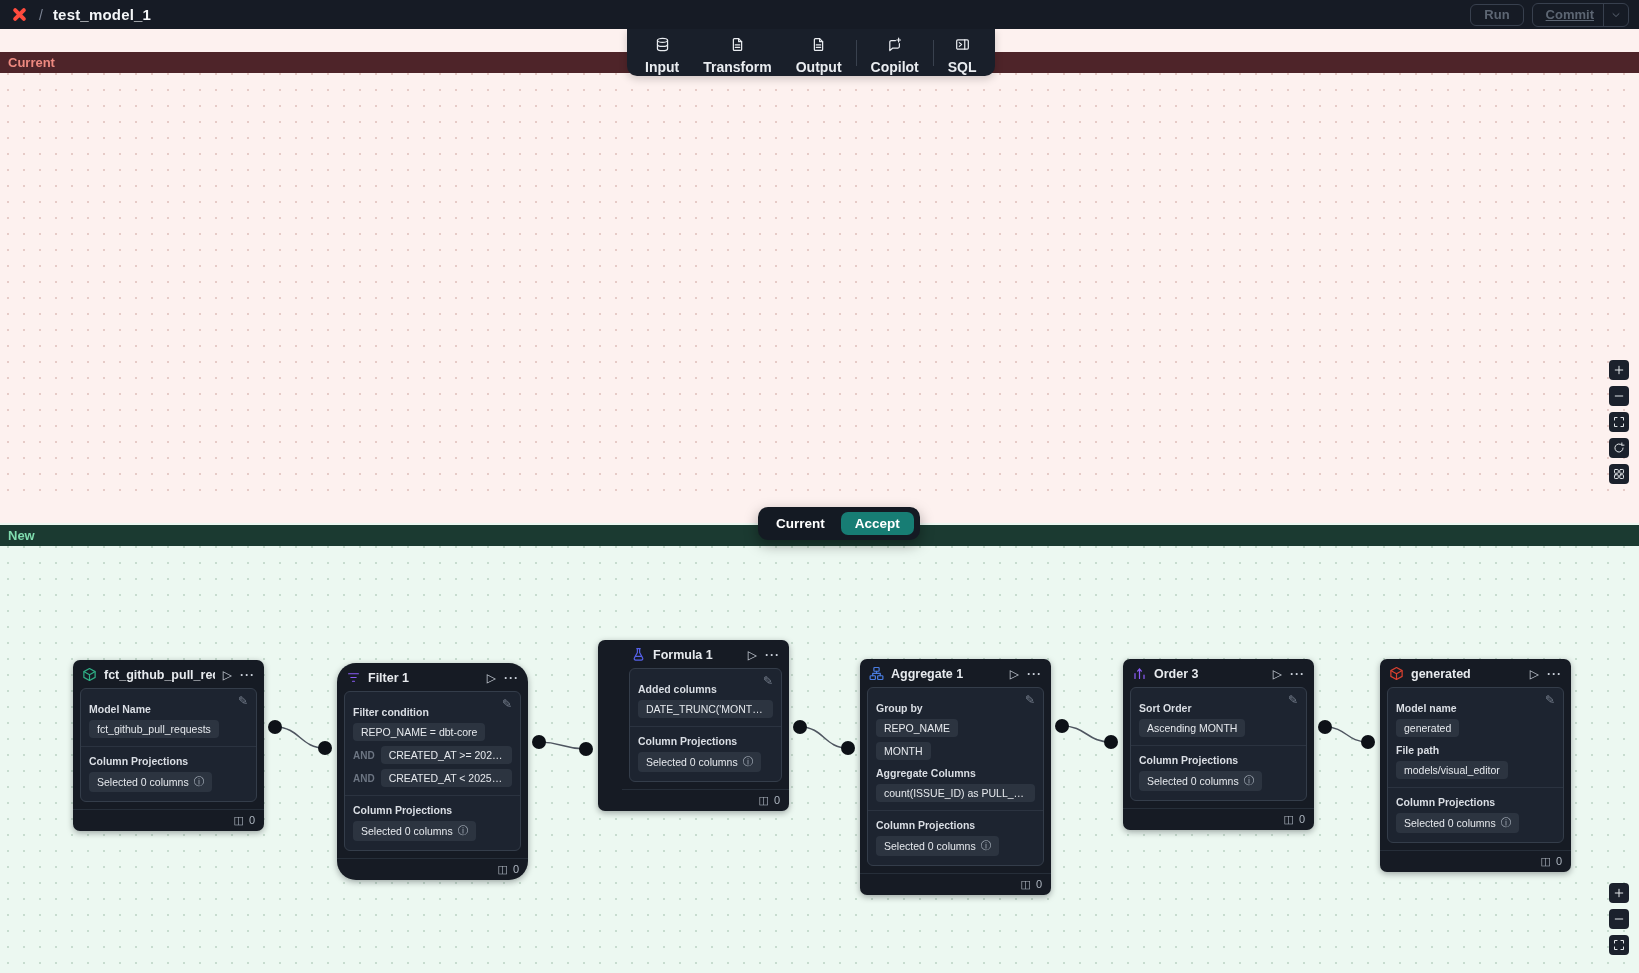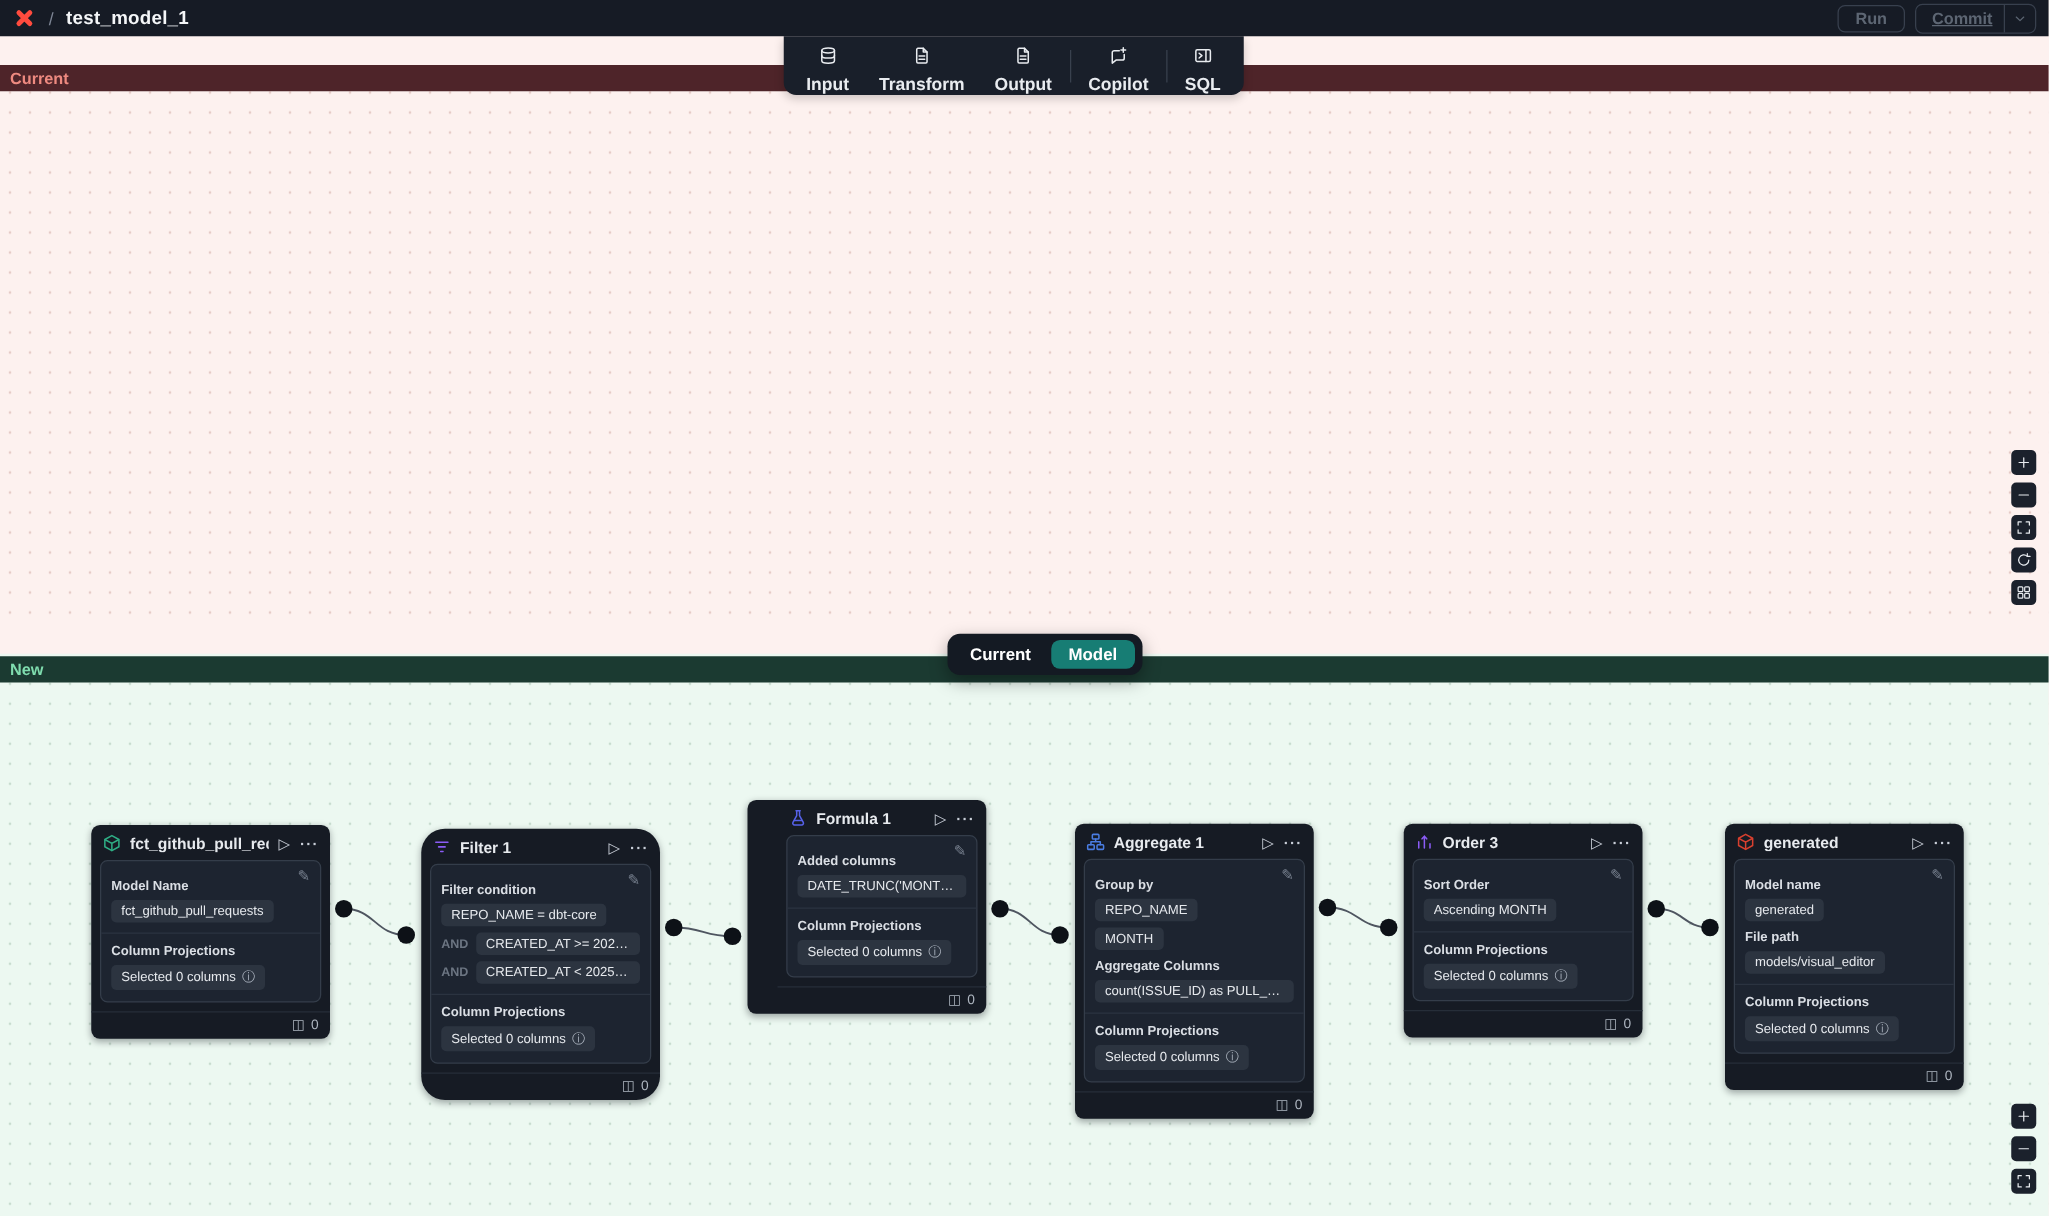--- a/index.html
+++ b/index.html
@@ -175,21 +175,21 @@
           <rect x="1.8" y="3" width="12.4" height="10" rx="1.2"></rect>
           <path d="M10.4 3v10M4.6 6l2.4 2-2.4 2"></path>
         </svg>
       </span>
       <span class="tb-label">SQL</span>
     </button>
   </div>
 
 <div class="diff-actions">
   <button class="reject-btn">Current</button>
-  <button class="accept-btn">Model</button>
+  <button class="accept-btn">Accept</button>
 </div>
 
 <div class="canvas-controls cc-current" id="cc-current">
     <button class="cc-btn">
       <span class="icon cc-icon">
         <svg viewBox="0 0 16 16" stroke-width="1.6">
           <path d="M8 3v10M3 8h10"></path>
         </svg>
       </span>
     </button>

